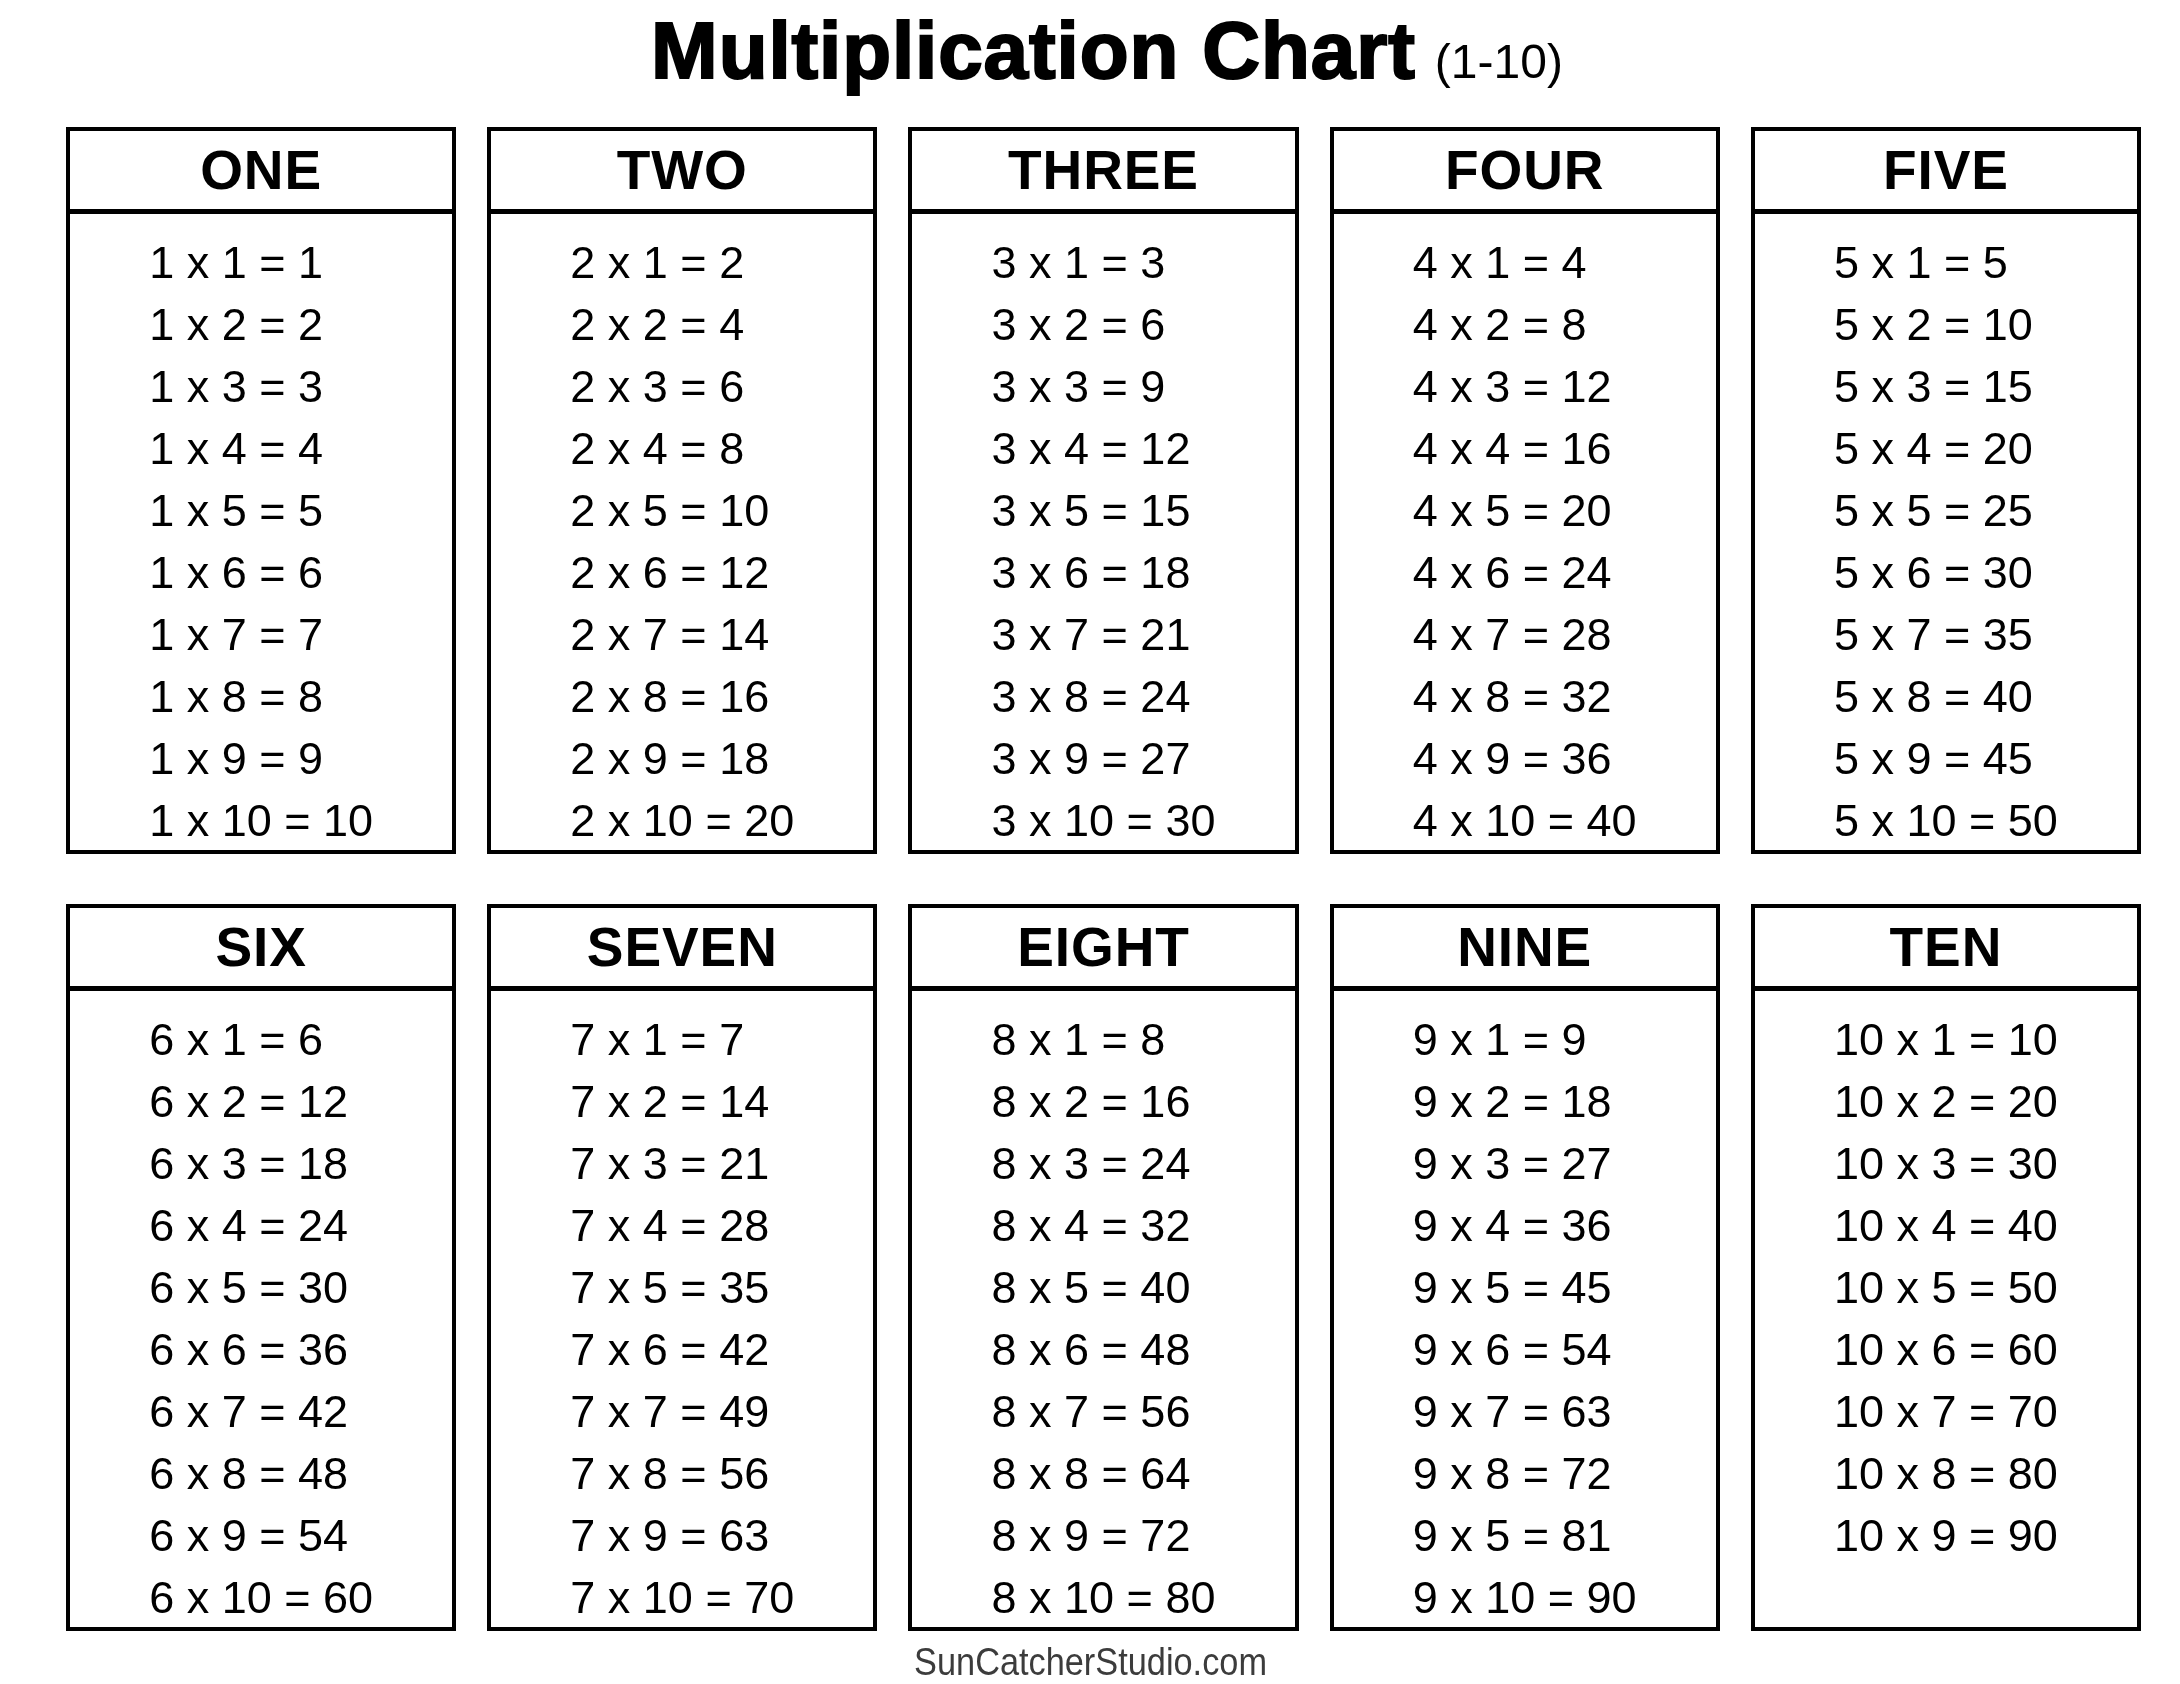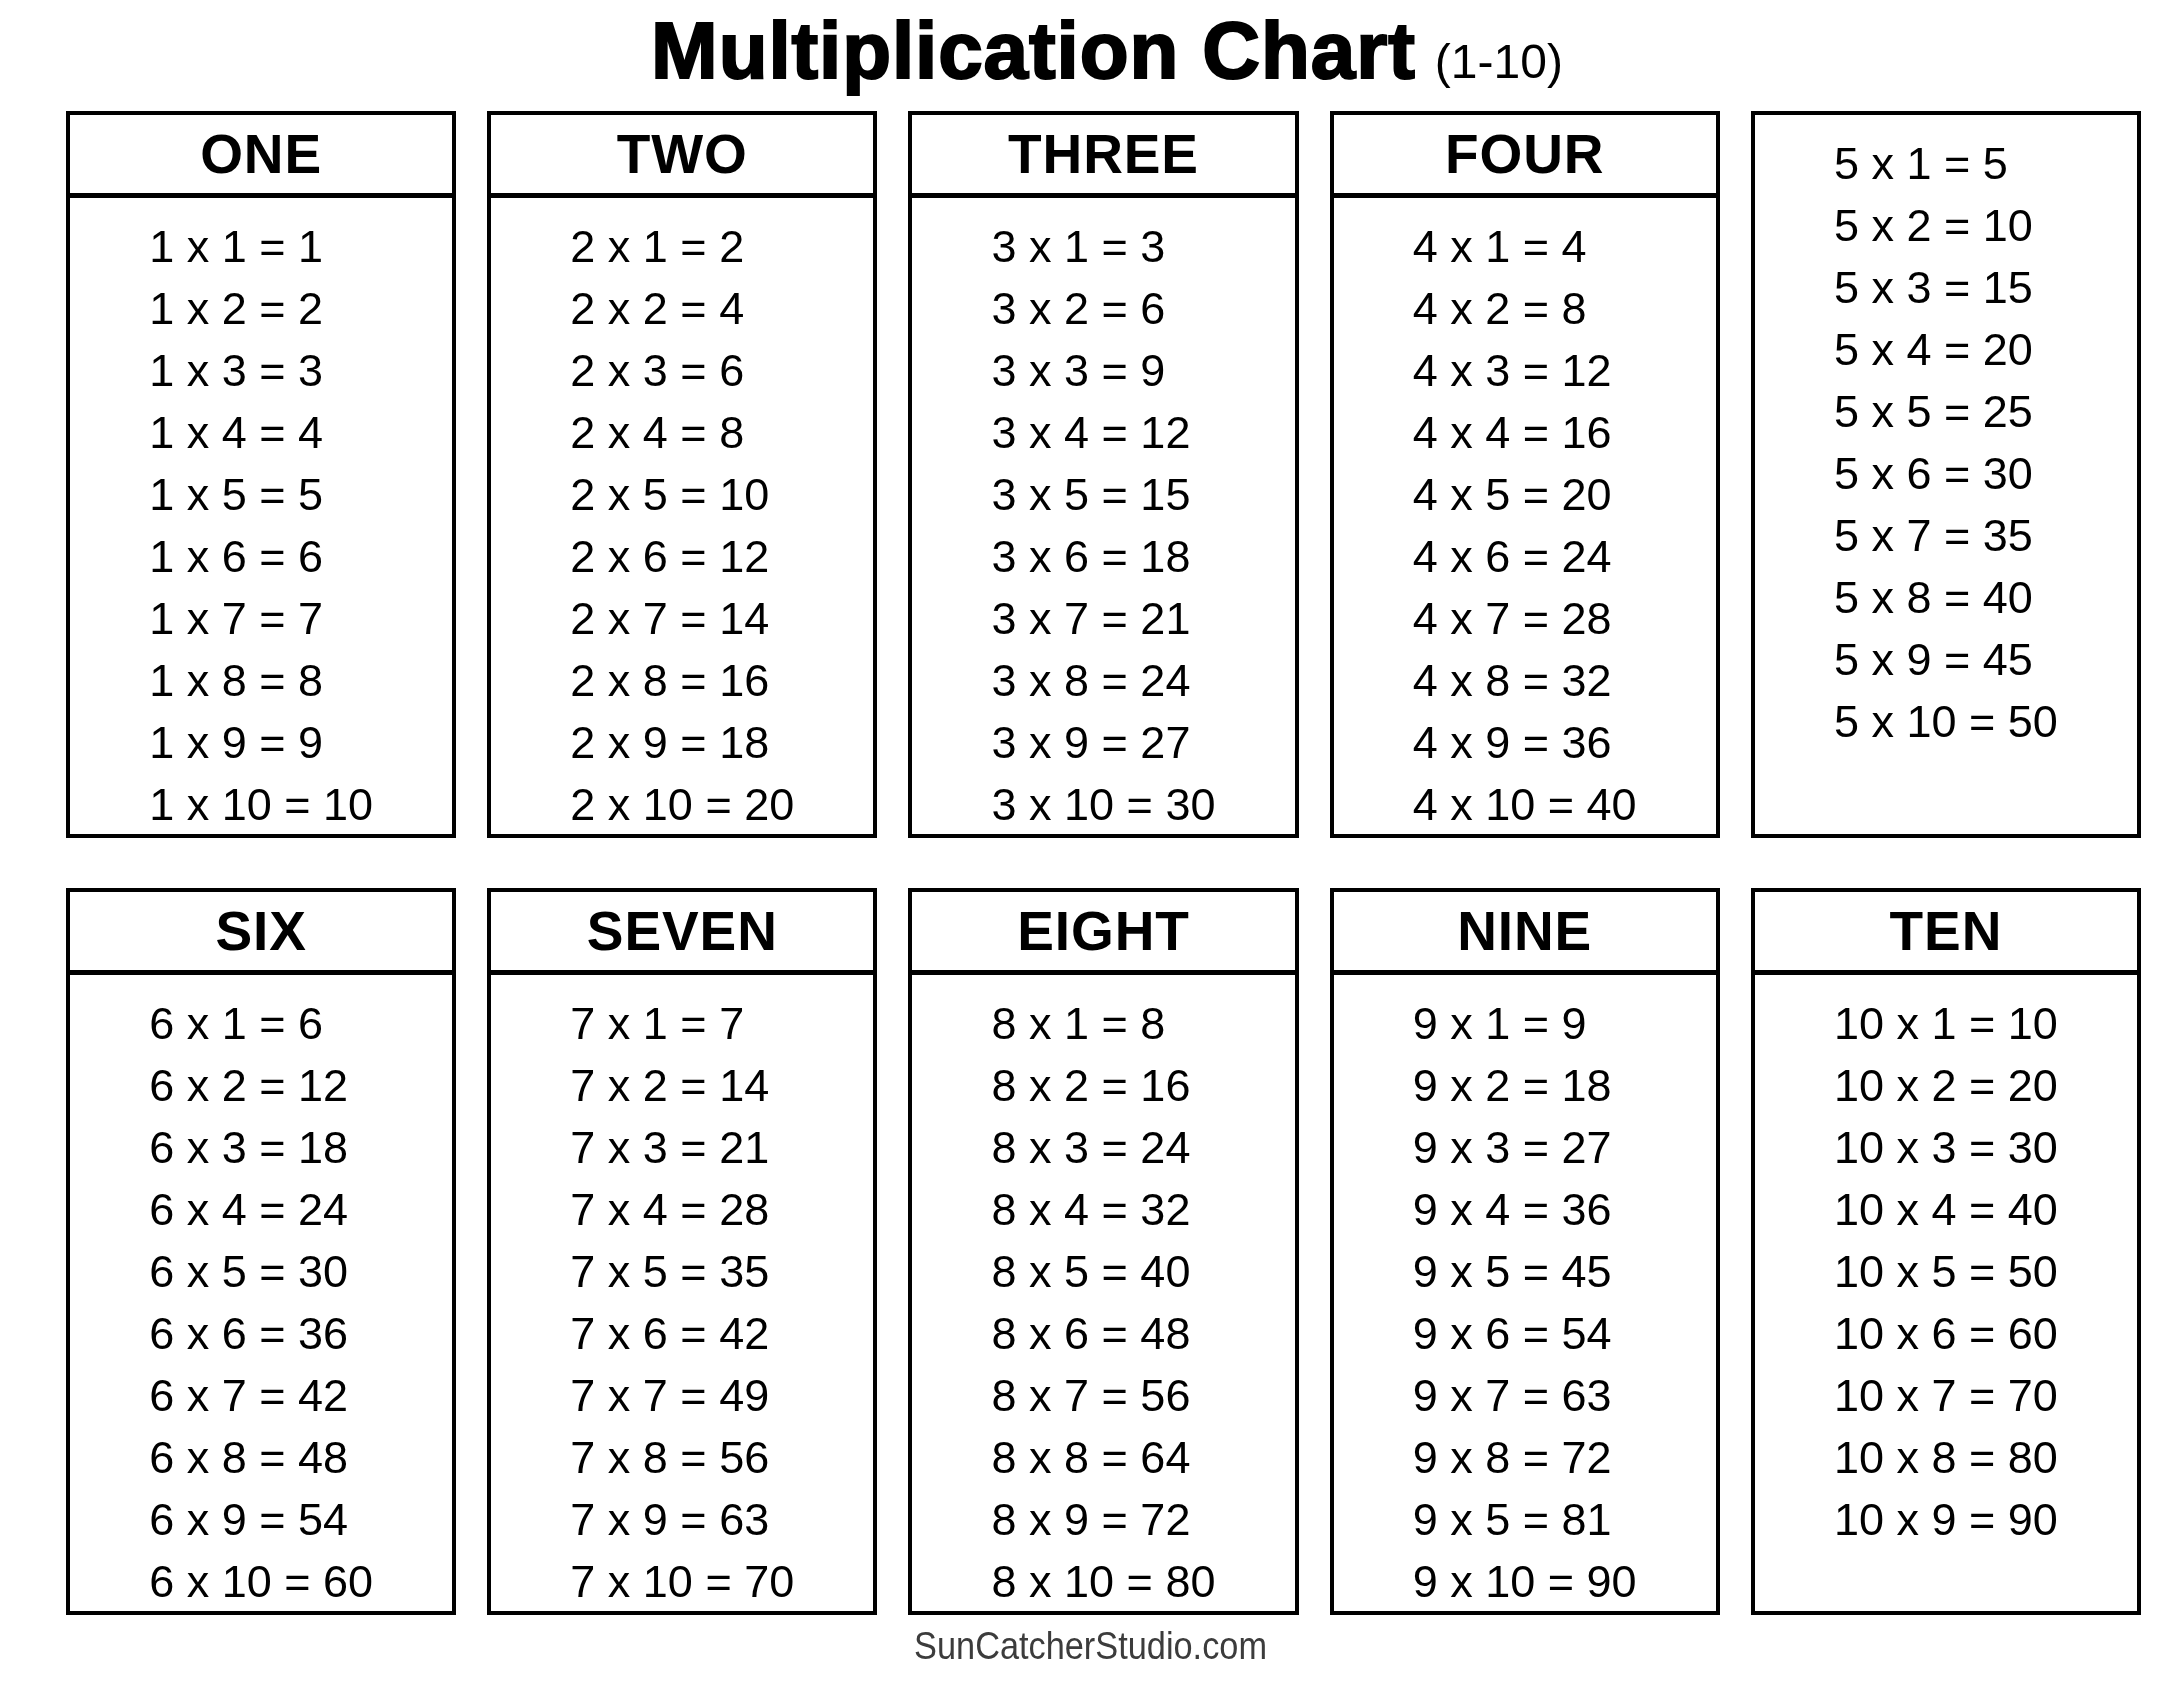--- a/index.html
+++ b/index.html
@@ -29,21 +29,21 @@
   }
   .title-range {
     font-size: 48px;
     font-weight: 400;
     margin-left: 15.3px;
   }
 
   
   .grid {
     box-sizing: border-box;
-    margin: 16px 40px 0 66px;
+    margin: 32px 40px 0 66px;
     display: grid;
     grid-template-columns: repeat(5, 1fr);
     column-gap: 31px;
     row-gap: 50px;
   }
   .card {
     box-sizing: border-box;
     border: 4.3px solid #000;
     height: 727px;
     background: #fff;
@@ -162,20 +162,21 @@
           <div class="fact-line">4 x 6 = 24</div>
           <div class="fact-line">4 x 7 = 28</div>
           <div class="fact-line">4 x 8 = 32</div>
           <div class="fact-line">4 x 9 = 36</div>
           <div class="fact-line">4 x 10 = 40</div>
         </div>
     </div>
   </section>
 
   <section class="card">
+    <div class="card-header">FIVE</div>
     <div class="card-body">
       <div class="facts">
           <div class="fact-line">5 x 1 = 5</div>
           <div class="fact-line">5 x 2 = 10</div>
           <div class="fact-line">5 x 3 = 15</div>
           <div class="fact-line">5 x 4 = 20</div>
           <div class="fact-line">5 x 5 = 25</div>
           <div class="fact-line">5 x 6 = 30</div>
           <div class="fact-line">5 x 7 = 35</div>
           <div class="fact-line">5 x 8 = 40</div>

